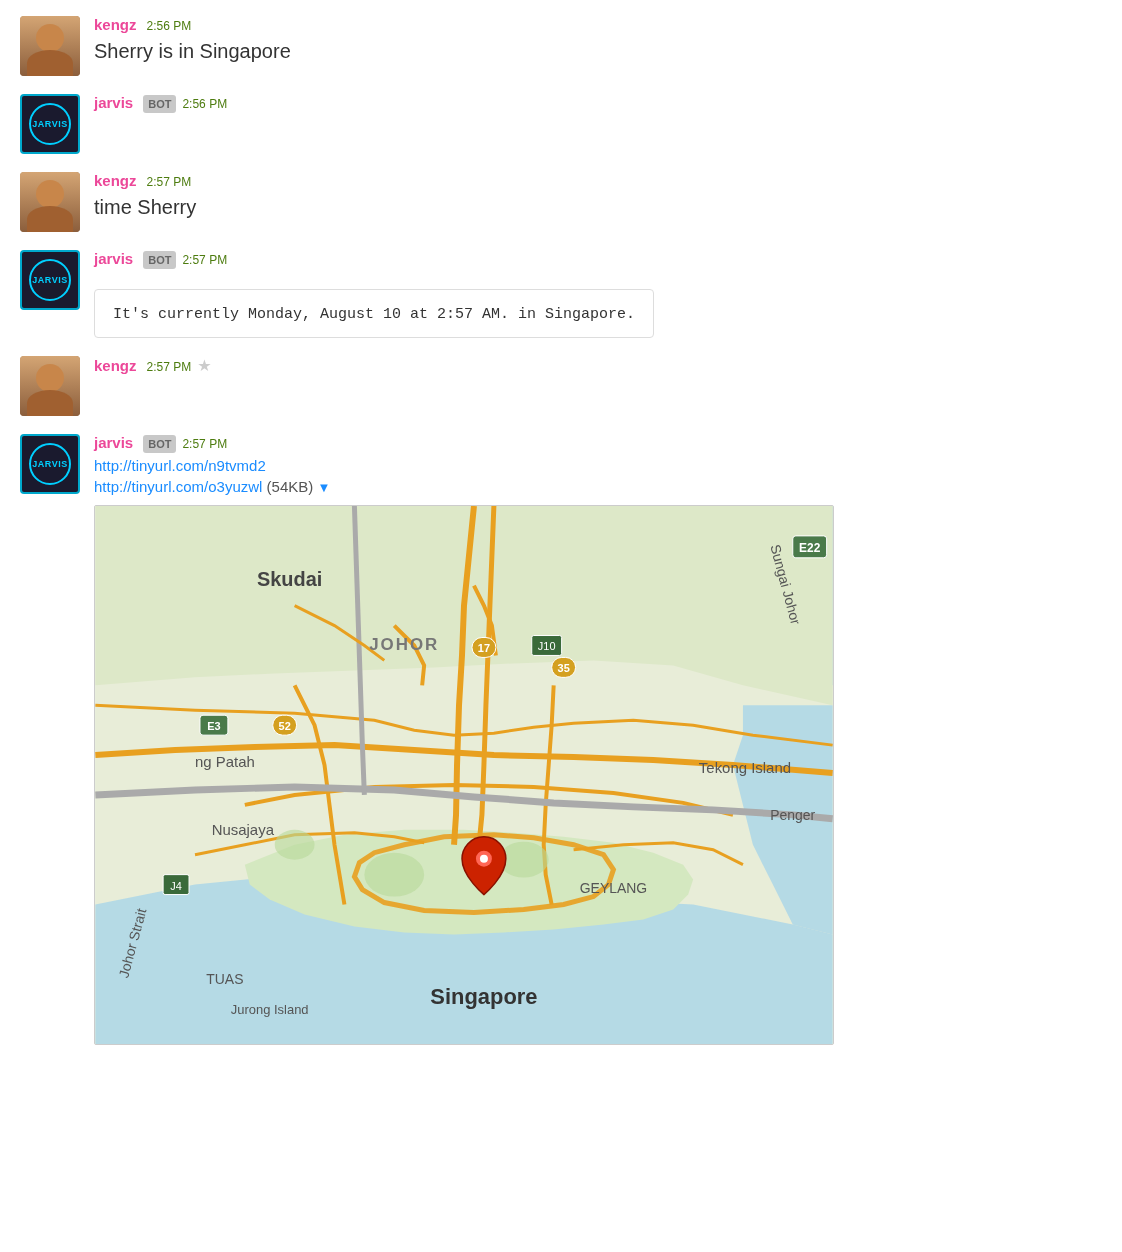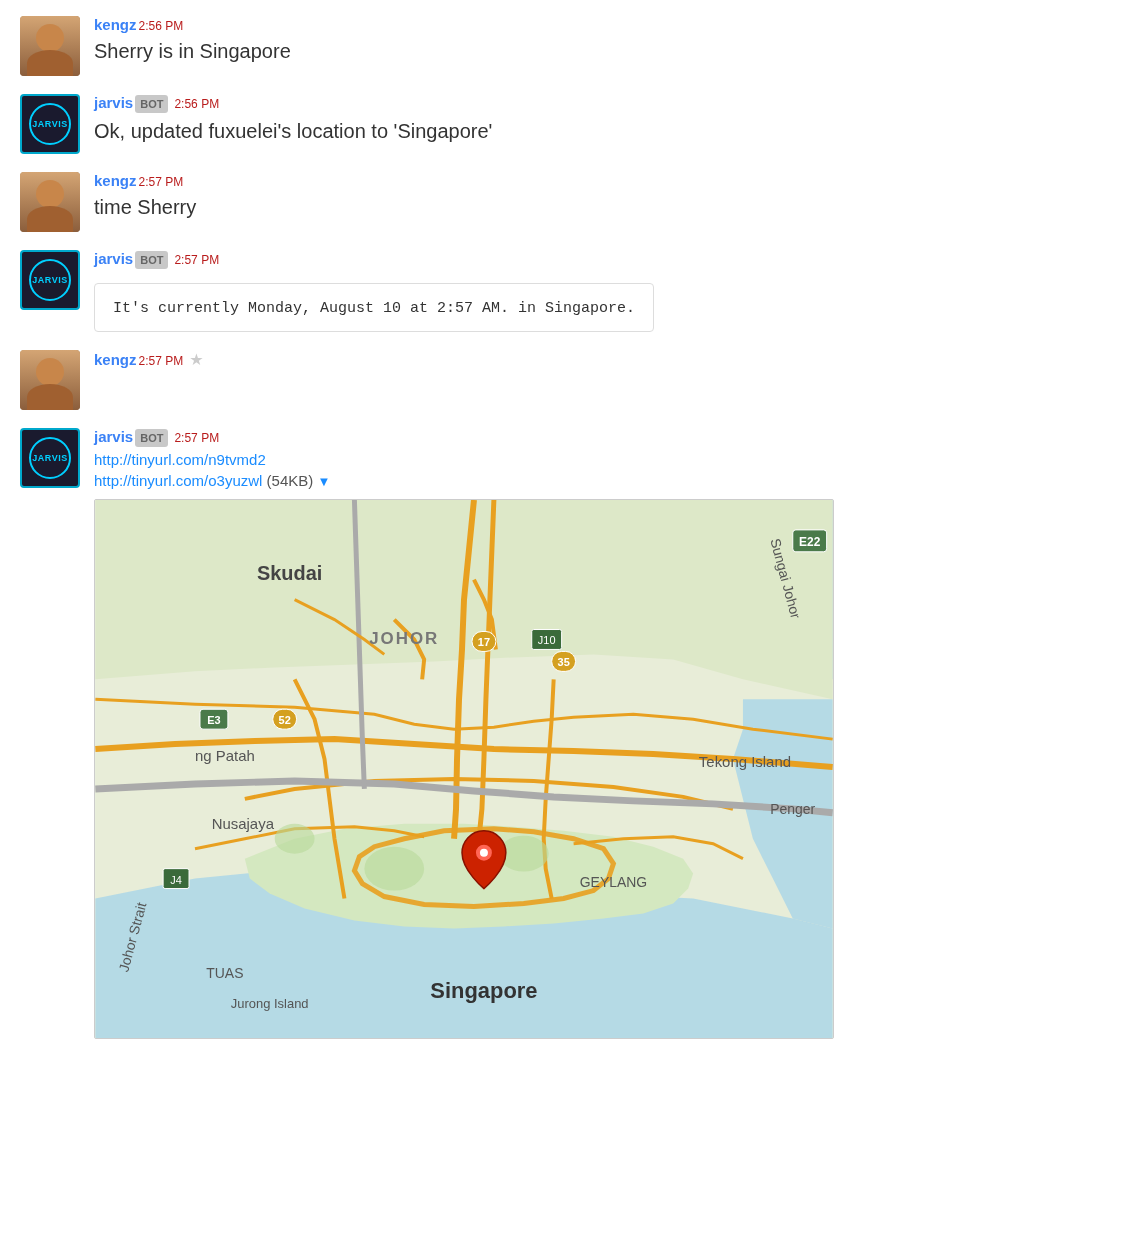--- a/index.html
+++ b/index.html
@@ -57,49 +57,49 @@
       flex: 1;
     }
     .message-header {
       display: flex;
       align-items: baseline;
       margin-bottom: 4px;
     }
     .sender-name {
       font-weight: bold;
       font-size: 15px;
-      color: #3b82f6;
-      margin-right: 2px;
+      color: #ec4899;
+      margin-right: 10px;
     }
     .bot-badge {
       background: #c8c8c8;
       color: #666;
       font-size: 11px;
       font-weight: 600;
       padding: 3px 5px;
       border-radius: 3px;
       margin-right: 6px;
       text-transform: uppercase;
       text-align: center;
     }
     .timestamp {
-      color: #b91c1c;
+      color: #4d7c0f;
       font-size: 12px;
     }
     .message-text {
       color: #333;
       font-size: 20px;
       line-height: 1.4;
     }
     .message-box {
       border: 1px solid #ddd;
       border-radius: 4px;
       padding: 14px 18px;
       background: #fff;
-      margin-top: 10px;
+      margin-top: 16px;
       display: inline-block;
       max-width: 920px;
     }
     .message-box .mono-text {
       font-family: "Courier New", Courier, monospace;
       font-size: 15px;
       color: #333;
     }
     .star-icon {
       color: #ccc;
@@ -187,21 +187,20 @@
       <div class="avatar-bot-inner">
         <span class="avatar-bot-text">JARVIS</span>
       </div>
     </div>
     <div class="message-content">
       <div class="message-header">
         <span class="sender-name">jarvis</span>
         <span class="bot-badge">BOT</span>
         <span class="timestamp">2:56 PM</span>
       </div>
-      <div class="message-text">Ok, updated fuxuelei's location to 'Singapore'</div>
     </div>
   </div>
 
   <div class="message-group">
     <div class="avatar avatar-human">
       <div class="human-face-photo"></div>
     </div>
     <div class="message-content">
       <div class="message-header">
         <span class="sender-name">kengz</span>

